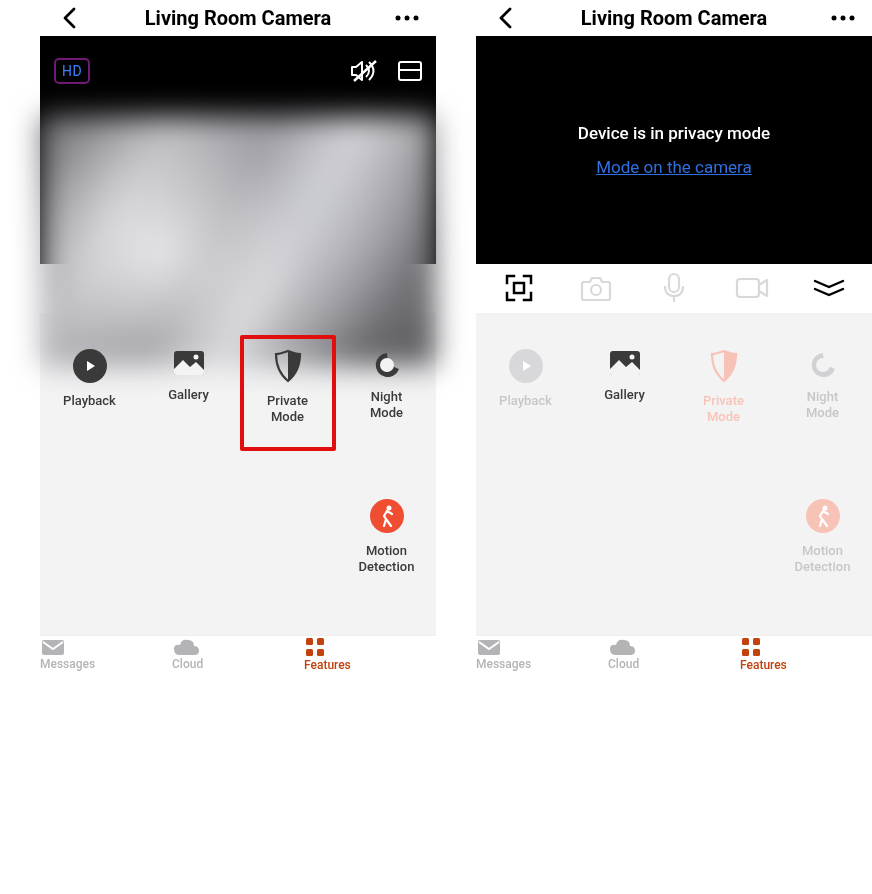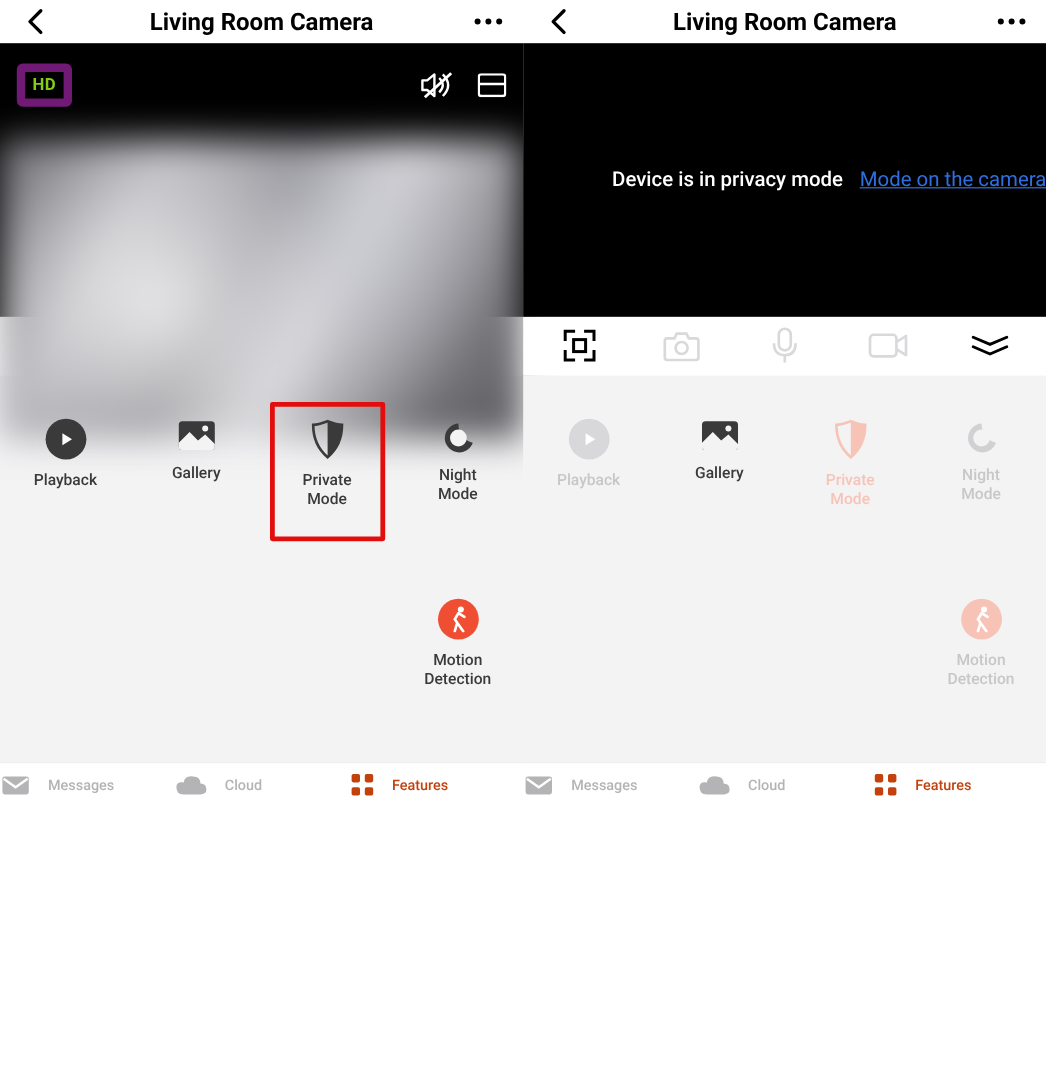--- a/index.html
+++ b/index.html
@@ -11,20 +11,21 @@
     display: flex;
     flex-direction: row;
     overflow: hidden;
   }
   .pane {
     width: 436px;
     height: 672px;
     display: flex;
     flex-direction: column;
     position: relative;
+    padding-left: 40px;
   }
   .header {
     height: 62px;
     display: flex;
     align-items: center;
     justify-content: space-between;
     padding: 0 14px;
     background: #fff;
   }
   .header .title {
@@ -50,24 +51,24 @@
   }
   .video-toolbar {
     position: absolute;
     top: 0; left: 0; right: 0;
     height: 70px;
     display: flex;
     align-items: center;
     padding: 0 14px;
   }
   .hd-badge {
-    border: 7px solid #701a75;
+    border: 2px solid #701a75;
     border-radius: 5px;
-    color: #84cc16;
-    font-weight: 700;
+    color: #3b82f6;
+    font-weight: 400;
     font-size: 14px;
     padding: 3px 6px;
     letter-spacing: 0.5px;
   }
   .video-toolbar .spacer { flex: 1; }
   .vt-btn {
     color: #fff;
     margin-left: 18px;
     display: flex;
     align-items: center;
@@ -81,23 +82,23 @@
     background:
       radial-gradient(circle at 30% 55%, rgba(255,255,255,0.75), rgba(255,255,255,0) 45%),
       radial-gradient(circle at 70% 35%, rgba(200,200,210,0.6), rgba(0,0,0,0) 55%),
       linear-gradient(120deg, #6f6f74 0%, #b8b8bd 25%, #8a8a8f 45%, #d8d8db 60%, #5e5e62 85%);
     filter: blur(14px);
   }
   .privacy-msg {
     position: absolute;
     top: 0; left: 0; right: 0; bottom: 0;
     display: flex;
-    flex-direction: row;
-    align-items: center;
-    justify-content: flex-end;
+    flex-direction: column;
+    align-items: center;
+    justify-content: center;
     gap: 14px;
   }
   .privacy-msg .msg {
     color: #fff;
     font-size: 17px;
     font-weight: 500;
   }
   .privacy-msg .link {
     color: #2f6fe0;
     font-size: 17px;
@@ -172,23 +173,23 @@
     height: 64px;
     background: #fff;
     border-top: 1px solid #eee;
     display: flex;
     align-items: center;
     justify-content: space-around;
   }
   .nav-item {
     flex: 1;
     display: flex;
-    flex-direction: row;
-    align-items: center;
-    gap: 14px;
+    flex-direction: column;
+    align-items: flex-start;
+    gap: 0;
     color: #b4b4b6;
   }
   .nav-item.active { color: #c2410c; }
   .nav-item .nlbl {
     font-size: 12px;
     font-weight: 500;
   }
   svg { display: block; }
 </style>
 </head>

